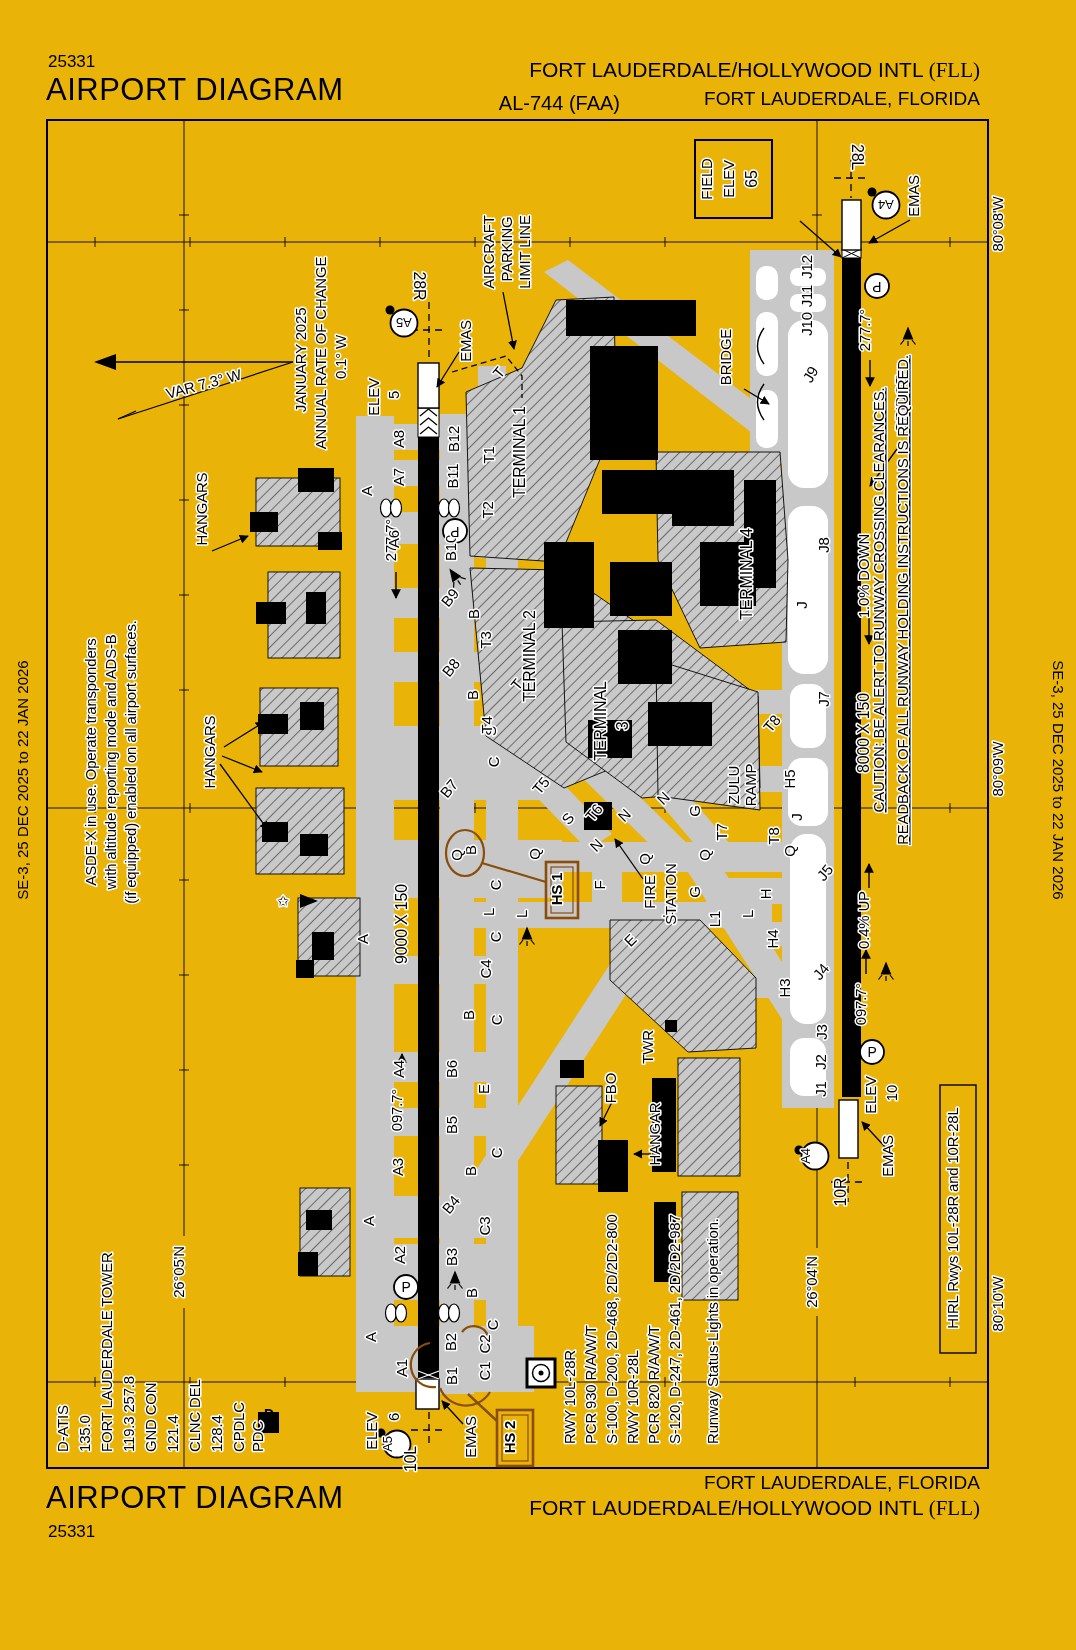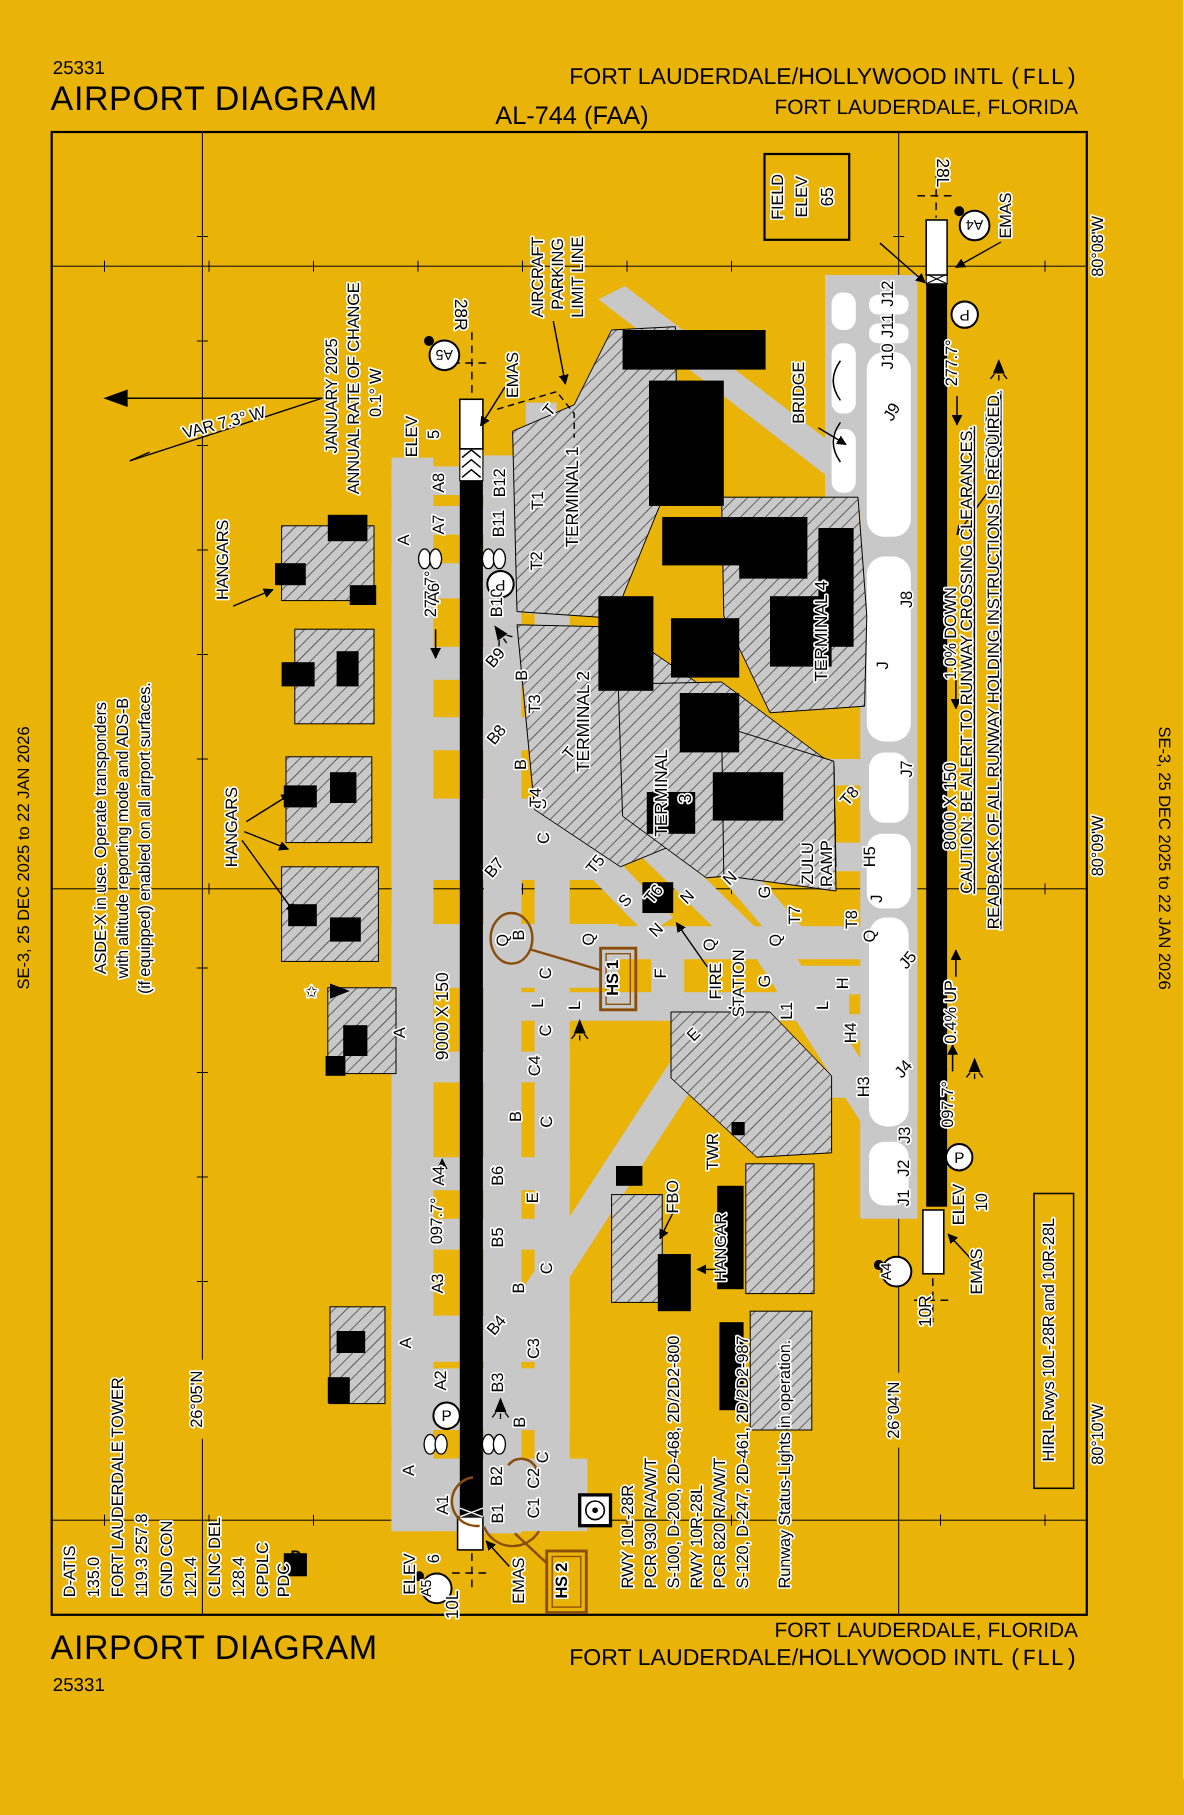--- a/index.html
+++ b/index.html
@@ -1,28 +1,28 @@
 <!DOCTYPE html>
 <html style="--hotspot: #8a4d0a;"><head>
 <meta charset="utf-8">
 <style>
   html,body{margin:0;padding:0;background:#fff;}
   .page{position:relative;width:1076px;height:1650px;background:#eab308;overflow:hidden;
         font-family:"Liberation Sans",sans-serif;color:#000;}
   .abs{position:absolute;}
   .hdr-num{left:48px;top:52px;font-size:17px;}
   .hdr-title{left:46px;top:72px;font-size:31px;letter-spacing:.5px;}
-  .hdr-al{left:420px;top:92px;width:200px;text-align:center;font-size:23px;}
+  .hdr-al{left:420px;top:92px;width:200px;text-align:right;font-size:20px;}
   .hdr-right1{right:96px;top:58px;font-size:21px;text-align:right;}
   .hdr-right2{right:96px;top:88px;font-size:19px;text-align:right;}
   .ftr-title{left:46px;top:1480px;font-size:31px;letter-spacing:.5px;}
   .ftr-num{left:48px;top:1522px;font-size:17px;}
   .ftr-right1{right:96px;top:1472px;font-size:19px;text-align:right;}
   .ftr-right2{right:96px;top:1496px;font-size:21px;text-align:right;}
-  .serif{font-family:Liberation Mono, monospace;}
+  .serif{font-family:Liberation Serif, serif;}
   .edge{font-size:15px;white-space:nowrap;}
   .edge-left{left:22px;top:780px;transform:translate(-50%,-50%) rotate(-90deg);}
   .edge-right{left:1058px;top:780px;transform:translate(-50%,-50%) rotate(90deg);}
   svg text{font-family:"Liberation Sans",sans-serif;fill:#000;letter-spacing:-0.2px;}
   .hs-stroke{stroke:var(--hotspot,#8a4d0a);fill:none;}
   .hatch-poly{fill:url(#hatch);stroke:#000;stroke-width:0.9;}
   .twy{fill:#c8c8c8;}
   .isl{fill:#ffffff;}
   .bld{fill:#000;}
   .ldr{stroke:#000;stroke-width:1.3;fill:none;marker-end:url(#ah);}

